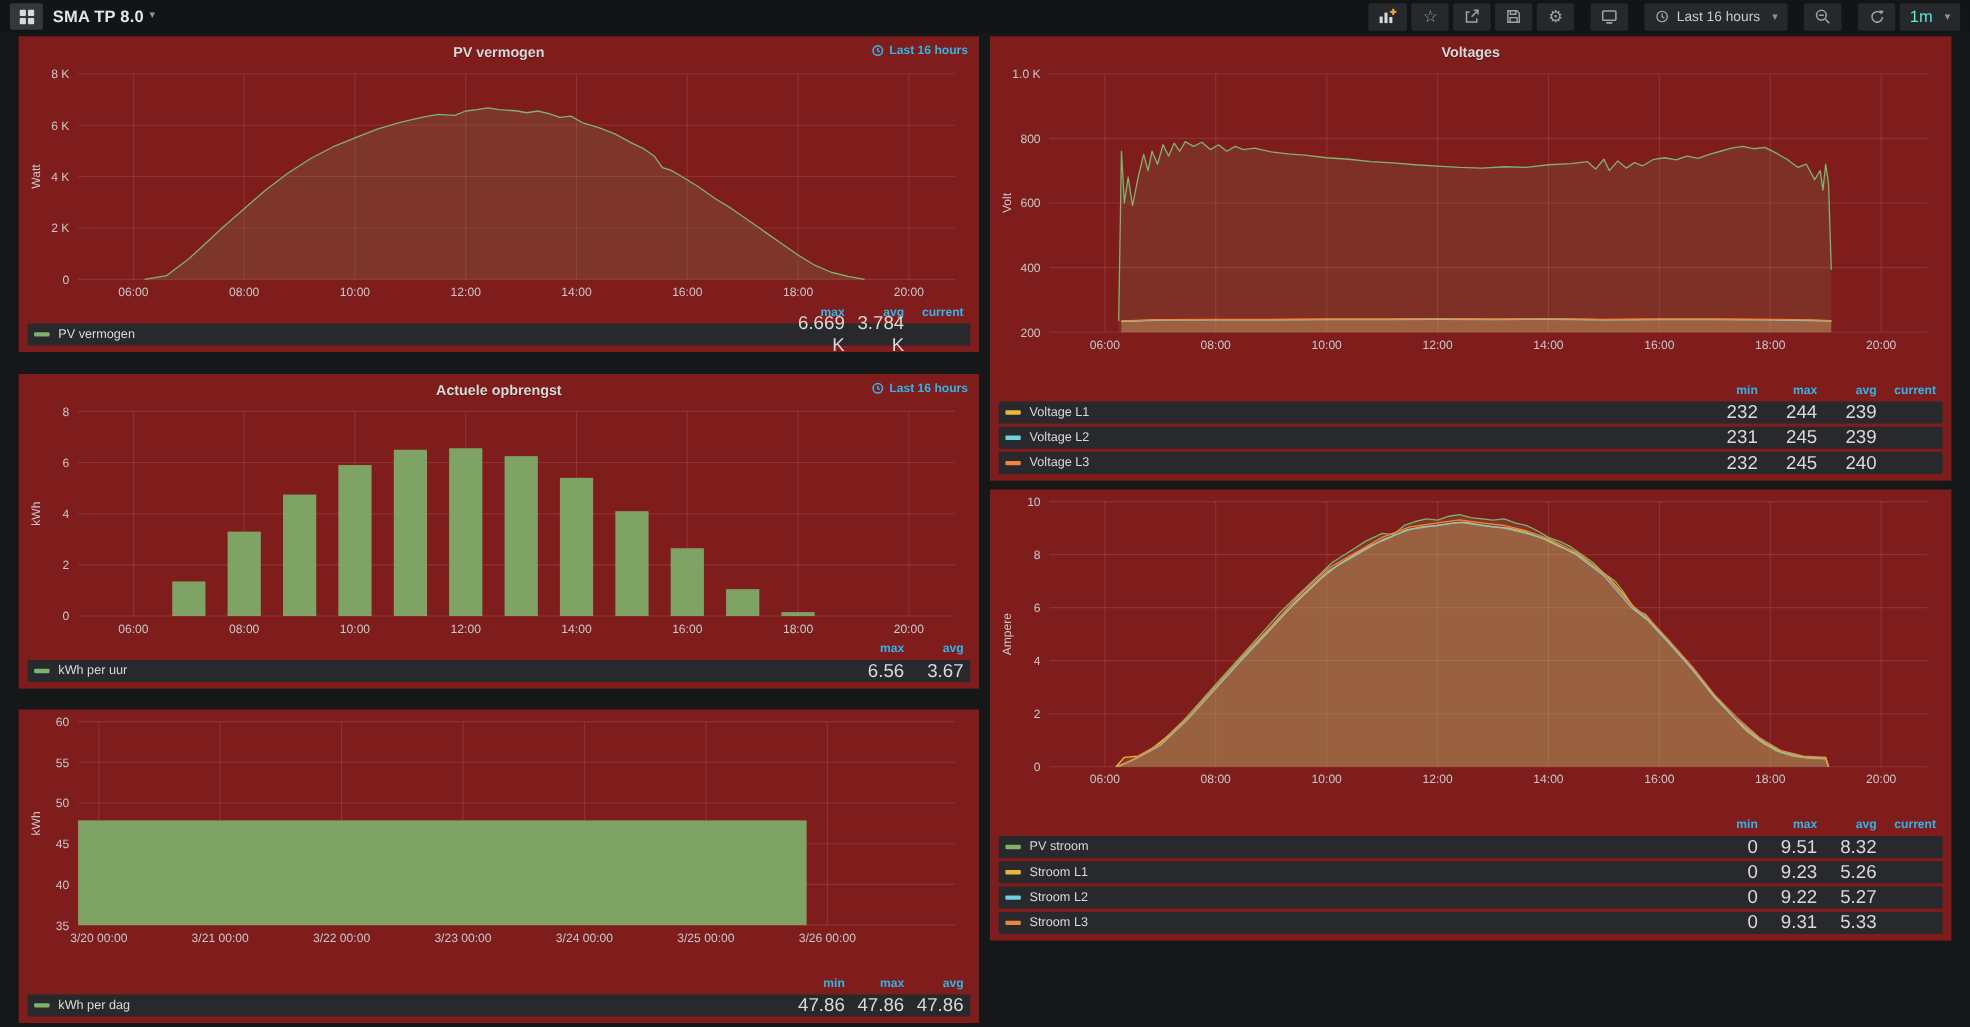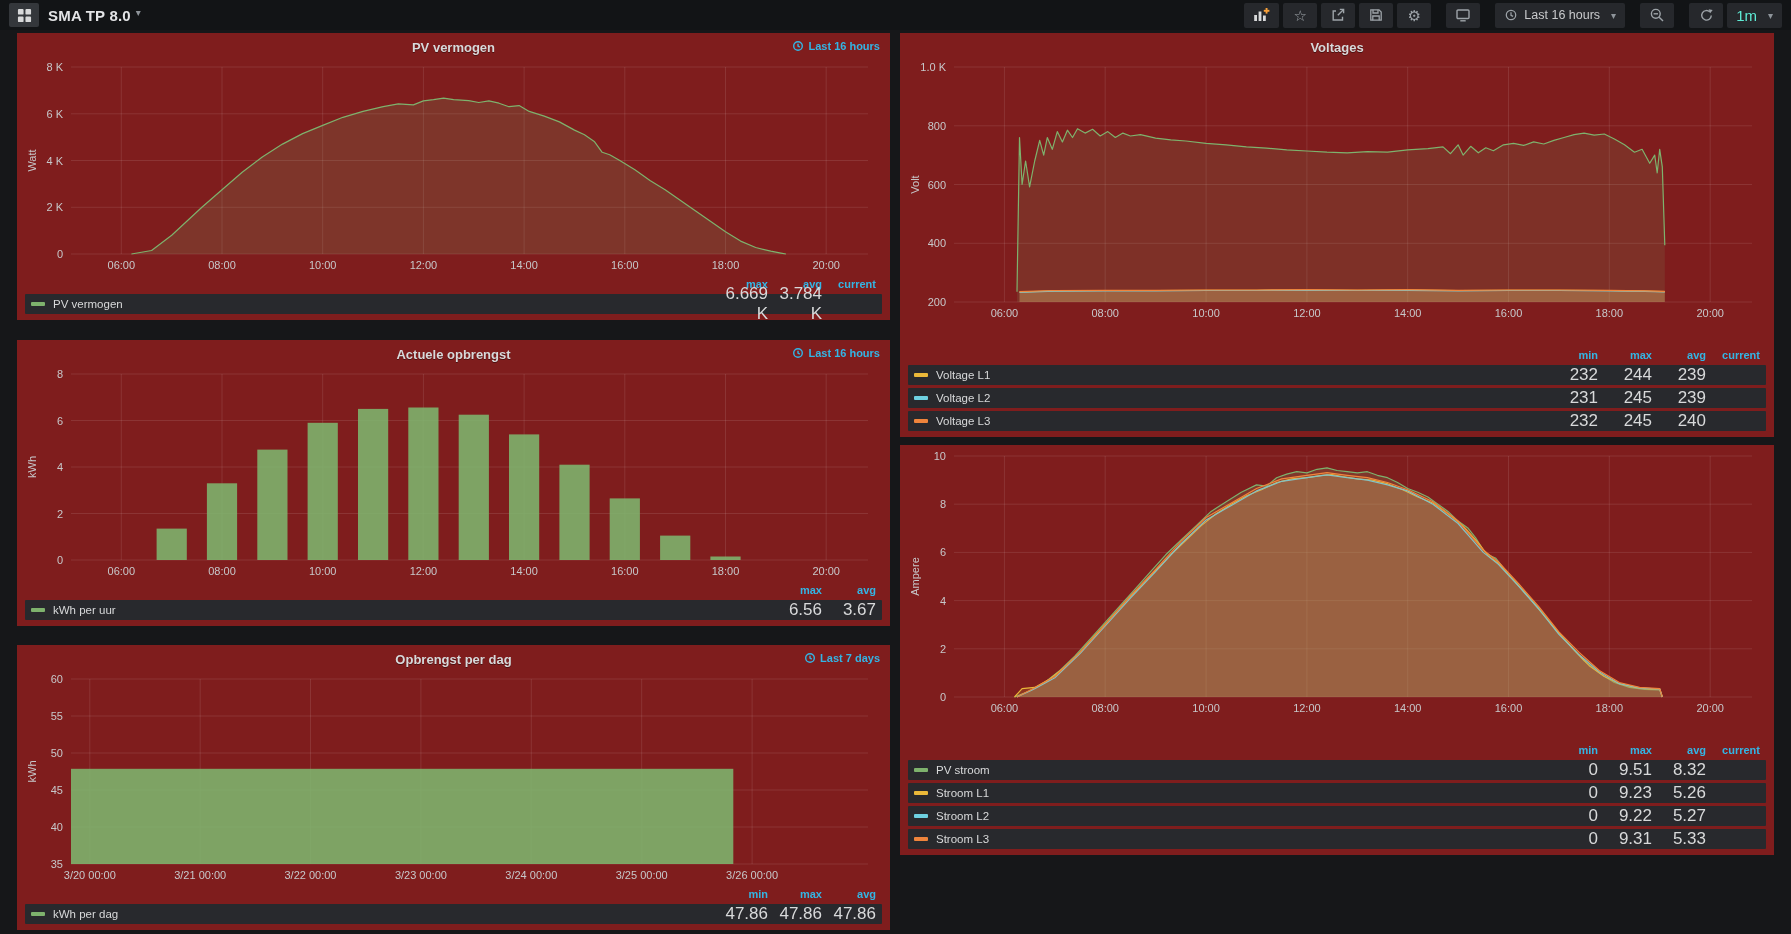--- a/index.html
+++ b/index.html
@@ -279,30 +279,20 @@
         <span class="lg-swatch" style="background: rgb(126, 178, 109);"></span>
         <span class="lg-name">kWh per uur</span>
         <span class="lg-fill"></span>
         <span class="lg-cell">6.56</span>
         <span class="lg-cell">3.67</span>
       </div>
     </div>
 </div>
 
 <div class="panel" id="panel-dag">
-  <div class="panel-header">
-    <span class="panel-title">Opbrengst per dag</span>
-    <span class="time-label">
-      <svg class="ic" width="12" height="12" viewBox="0 0 12 12" fill="none" stroke="#33B5E5" stroke-width="1.4">
-        <circle cx="6" cy="6" r="4.3"></circle>
-          <path d="M6 3.7 V6.2 L7.8 7.2"></path>
-      </svg>
-      <span>Last 7 days</span>
-    </span>
-  </div>
   <div class="chart">
       <svg width="857" height="213">
         <line x1="64.8" x2="64.8" y1="8" y2="193" stroke="rgba(255,255,255,0.10)" stroke-width="1"></line>
         <line x1="175.2" x2="175.2" y1="8" y2="193" stroke="rgba(255,255,255,0.10)" stroke-width="1"></line>
         <line x1="285.5" x2="285.5" y1="8" y2="193" stroke="rgba(255,255,255,0.10)" stroke-width="1"></line>
         <line x1="395.9" x2="395.9" y1="8" y2="193" stroke="rgba(255,255,255,0.10)" stroke-width="1"></line>
         <line x1="506.3" x2="506.3" y1="8" y2="193" stroke="rgba(255,255,255,0.10)" stroke-width="1"></line>
         <line x1="616.7" x2="616.7" y1="8" y2="193" stroke="rgba(255,255,255,0.10)" stroke-width="1"></line>
         <line x1="727.1" x2="727.1" y1="8" y2="193" stroke="rgba(255,255,255,0.10)" stroke-width="1"></line>
         <line x1="46" x2="843" y1="193.0" y2="193.0" stroke="rgba(255,255,255,0.10)" stroke-width="1"></line>

